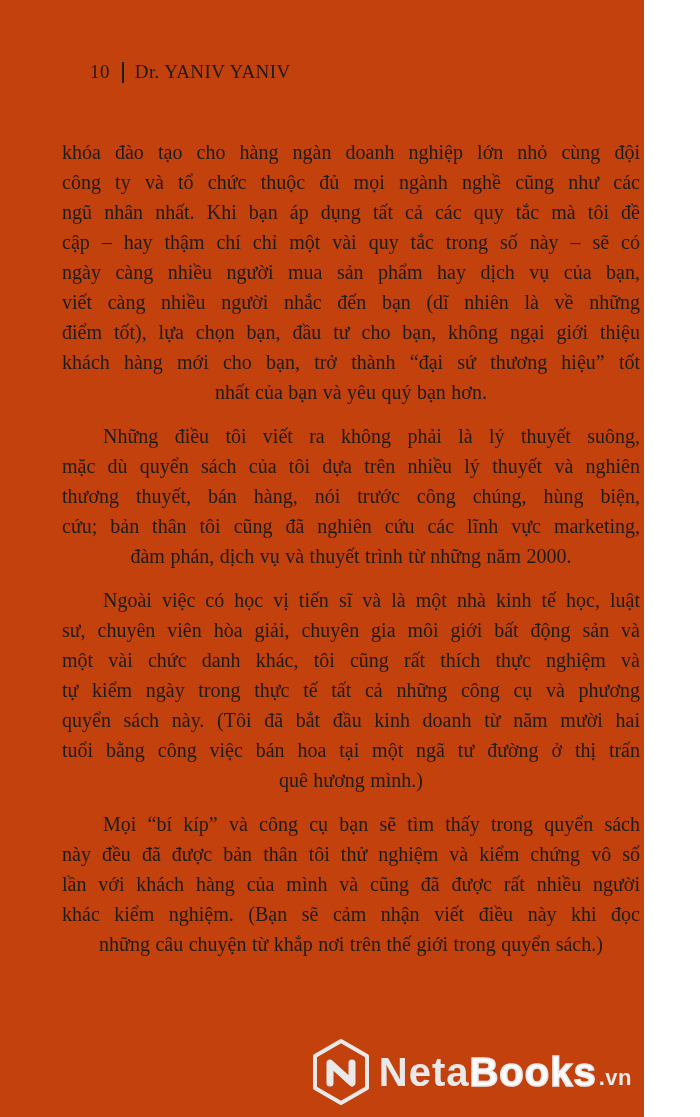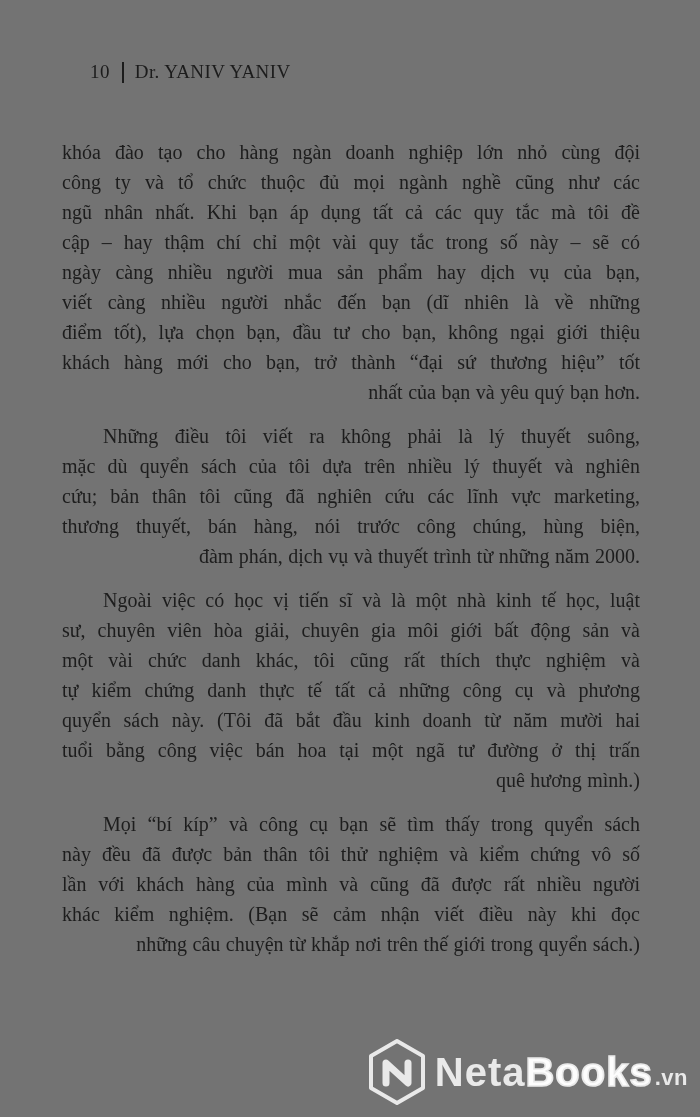--- a/index.html
+++ b/index.html
@@ -2,23 +2,23 @@
 <html><head>
 <meta charset="utf-8">
 <style>
   html, body {
     margin: 0;
     padding: 0;
     background: #ffffff;
   }
   .page {
     position: relative;
-    width: 700px;
+    width: 644px;
     height: 1117px;
-    background: #737373;
+    background: #c2410c;
     overflow: hidden;
     font-family: "Liberation Serif", "DejaVu Serif", serif;
     color: #1d1d1d;
     box-sizing: border-box;
     padding: 60px 60px 0 62px;
   }
   .header {
     display: flex;
     align-items: center;
     height: 24px;
@@ -40,21 +40,21 @@
     font-weight: 500;
     white-space: nowrap;
   }
   .body-text { width: 578px; }
   .paragraph { margin: 0 0 14px 0; }
   .line {
     font-size: 20px;
     line-height: 30px;
     height: 30px;
     overflow: hidden;
-    text-align: right;
+    text-align: center;
     word-spacing: 0.5px;
   }
   .line.just {
     text-align: justify;
     text-align-last: justify;
   }
   .line.indent { text-indent: 41px; }
 
   .watermark {
     position: absolute;
@@ -109,29 +109,29 @@
         <div class="line just">cập – hay thậm chí chỉ một vài quy tắc trong số này – sẽ có</div>
         <div class="line just">ngày càng nhiều người mua sản phẩm hay dịch vụ của bạn,</div>
         <div class="line just">viết càng nhiều người nhắc đến bạn (dĩ nhiên là về những</div>
         <div class="line just">điểm tốt), lựa chọn bạn, đầu tư cho bạn, không ngại giới thiệu</div>
         <div class="line just">khách hàng mới cho bạn, trở thành “đại sứ thương hiệu” tốt</div>
         <div class="line">nhất của bạn và yêu quý bạn hơn.</div>
       </div>
       <div class="paragraph">
         <div class="line just indent">Những điều tôi viết ra không phải là lý thuyết suông,</div>
         <div class="line just">mặc dù quyển sách của tôi dựa trên nhiều lý thuyết và nghiên</div>
+        <div class="line just">thương thuyết, bán hàng, nói trước công chúng, hùng biện,</div>
         <div class="line just">cứu; bản thân tôi cũng đã nghiên cứu các lĩnh vực marketing,</div>
-        <div class="line just">thương thuyết, bán hàng, nói trước công chúng, hùng biện,</div>
         <div class="line">đàm phán, dịch vụ và thuyết trình từ những năm 2000.</div>
       </div>
       <div class="paragraph">
         <div class="line just indent">Ngoài việc có học vị tiến sĩ và là một nhà kinh tế học, luật</div>
         <div class="line just">sư, chuyên viên hòa giải, chuyên gia môi giới bất động sản và</div>
         <div class="line just">một vài chức danh khác, tôi cũng rất thích thực nghiệm và</div>
-        <div class="line just">tự kiểm chứng danh thực tế tất cả những công cụ và phương</div>
+        <div class="line just">tự kiểm ngày trong thực tế tất cả những công cụ và phương</div>
         <div class="line just">quyển sách này. (Tôi đã bắt đầu kinh doanh từ năm mười hai</div>
         <div class="line just">tuổi bằng công việc bán hoa tại một ngã tư đường ở thị trấn</div>
         <div class="line">quê hương mình.)</div>
       </div>
       <div class="paragraph">
         <div class="line just indent">Mọi “bí kíp” và công cụ bạn sẽ tìm thấy trong quyển sách</div>
         <div class="line just">này đều đã được bản thân tôi thử nghiệm và kiểm chứng vô số</div>
         <div class="line just">lần với khách hàng của mình và cũng đã được rất nhiều người</div>
         <div class="line just">khác kiểm nghiệm. (Bạn sẽ cảm nhận viết điều này khi đọc</div>
         <div class="line">những câu chuyện từ khắp nơi trên thế giới trong quyển sách.)</div>

